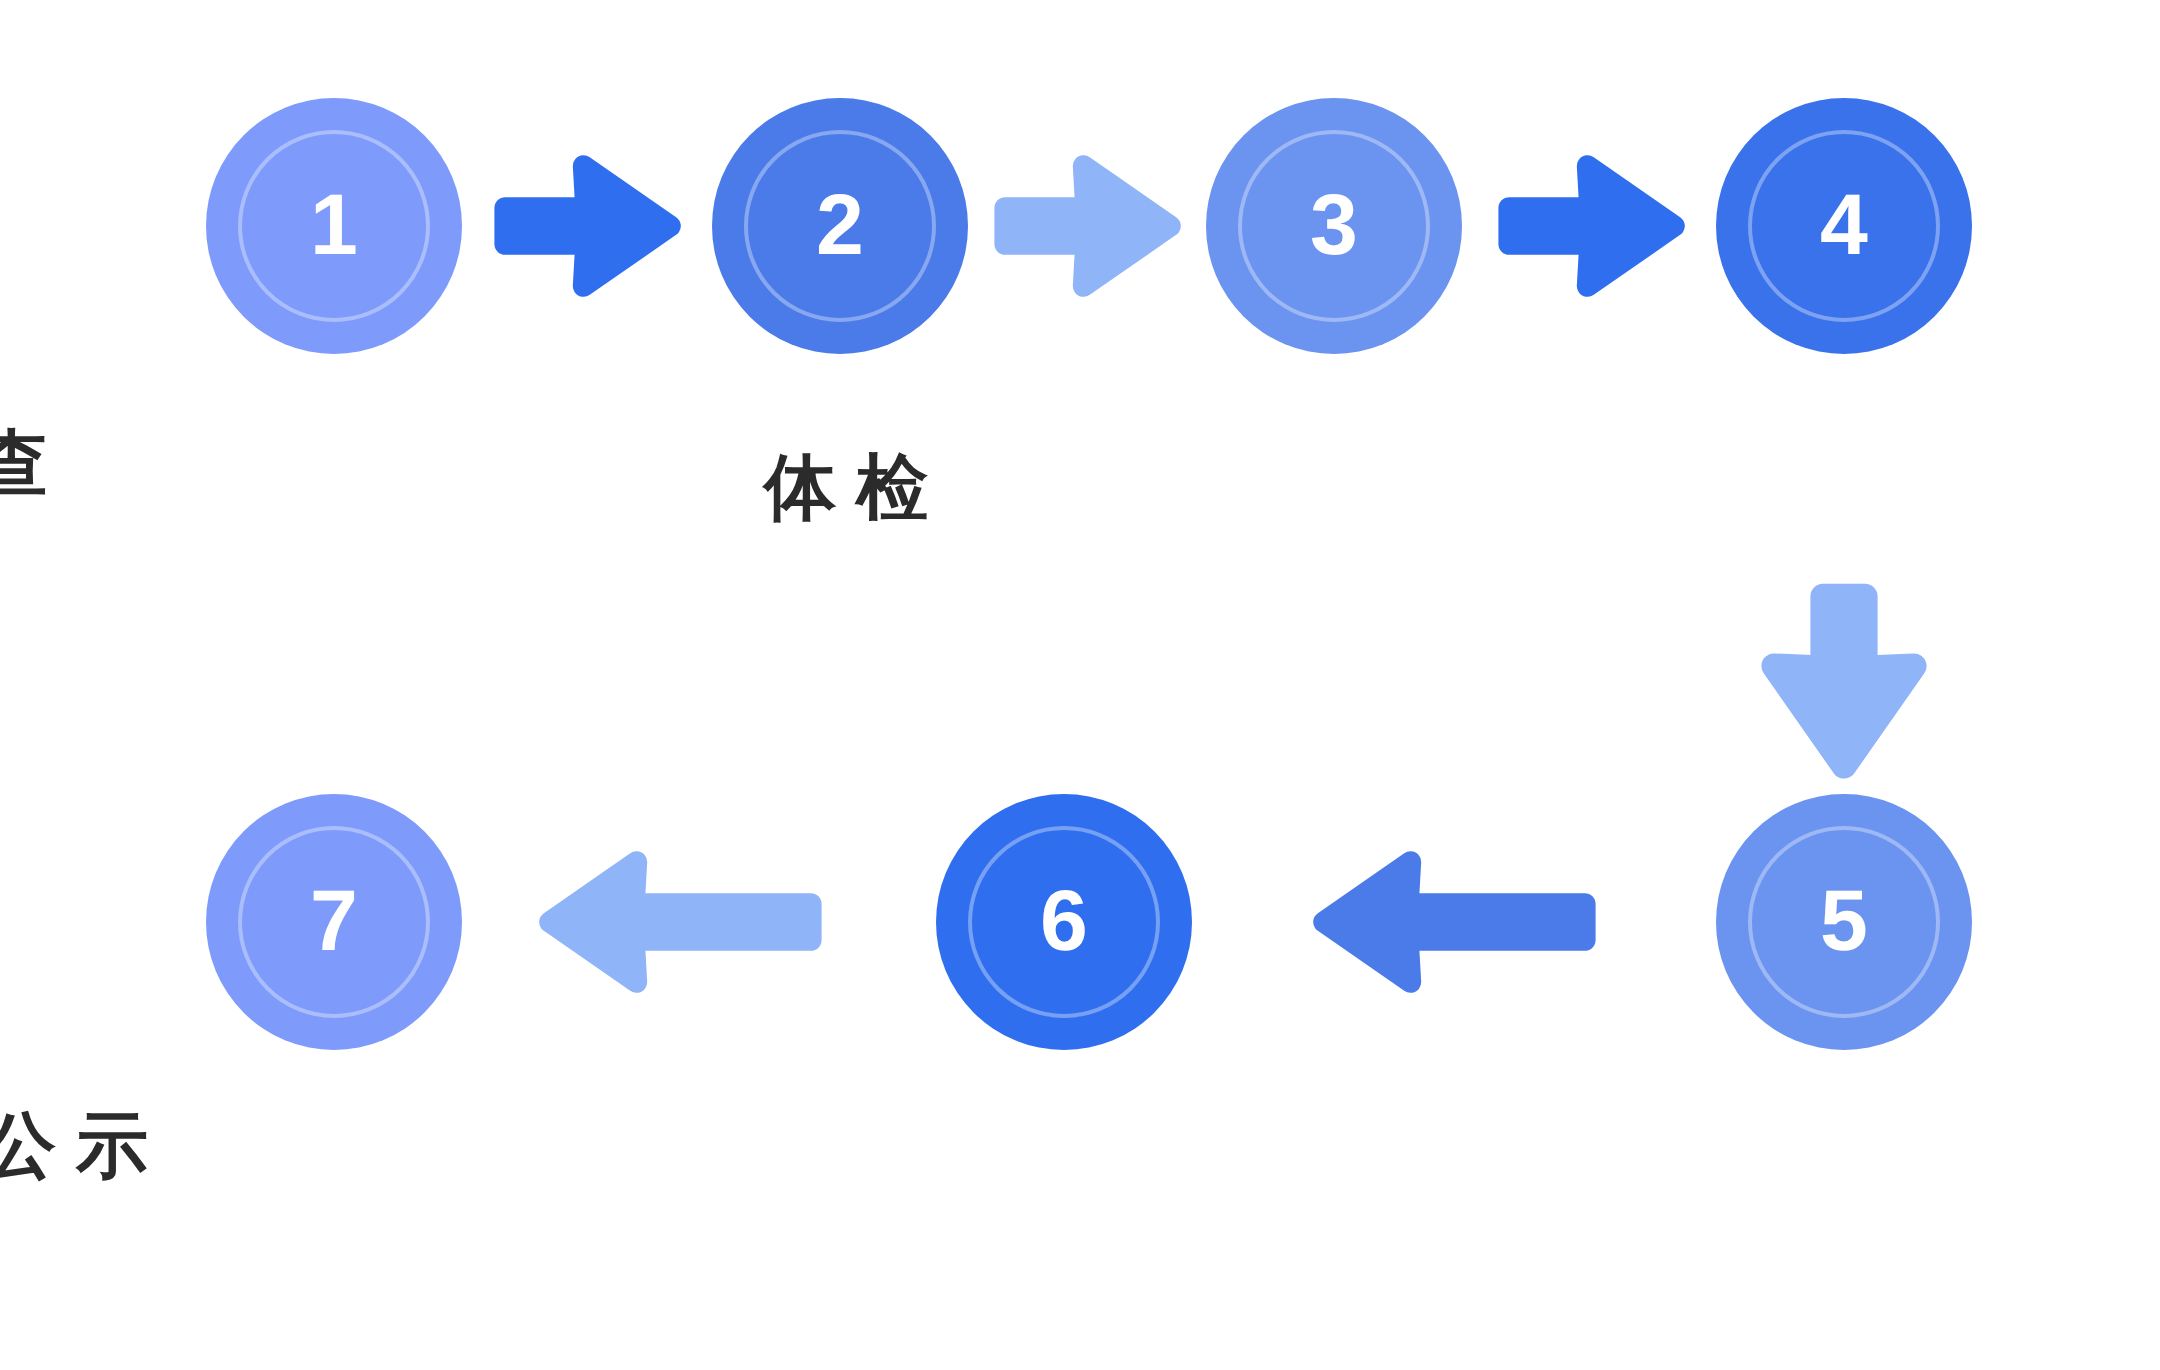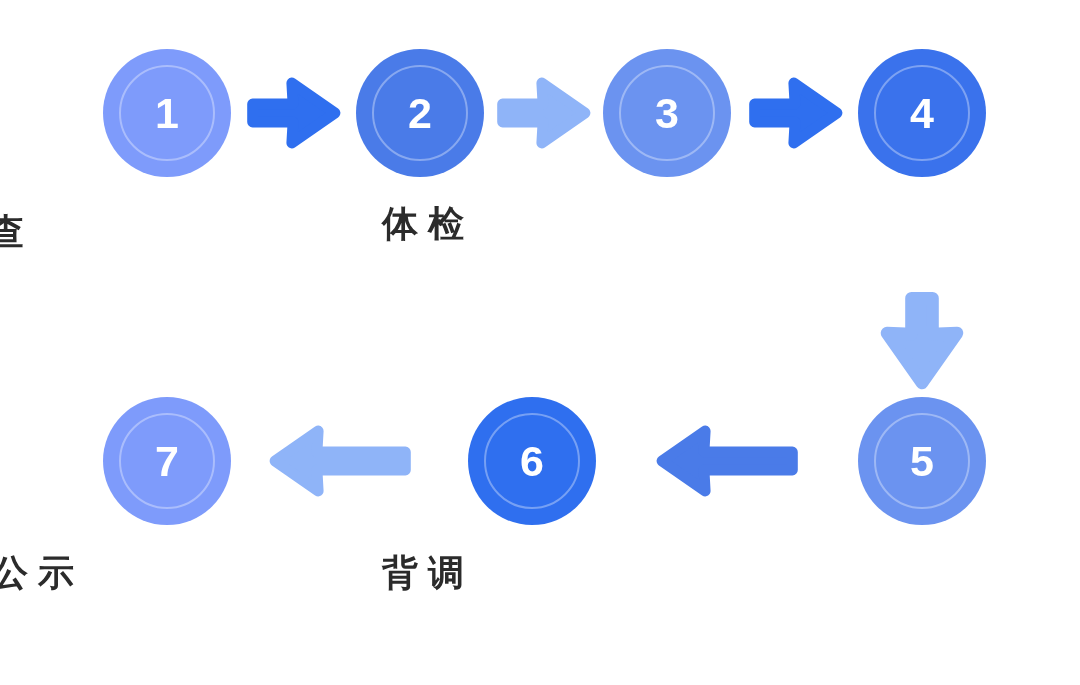--- a/index.html
+++ b/index.html
@@ -134,28 +134,27 @@
         <div class="step-ring" style="border-color: rgba(255, 255, 255, 0.34);"></div>
         <span class="step-number">3</span>
       </div>
     </div>
     <div class="step-node" style="left: 858px; top: 49px;">
       <div class="step-circle" style="background: rgb(58, 114, 236);">
         <div class="step-ring" style="border-color: rgba(255, 255, 255, 0.34);"></div>
         <span class="step-number">4</span>
       </div>
     </div>
-    <div class="step-label" style="color: rgb(43, 43, 43); left: 382px; top: 204px; width: auto; text-align: right;">体 检</div>
+    <div class="step-label" style="color: rgb(43, 43, 43); left: 382px; top: 224px; width: auto; text-align: right;">体 检</div>
     <div class="step-node" style="left: 858px; top: 397px;">
       <div class="step-circle" style="background: rgb(107, 147, 240);">
         <div class="step-ring" style="border-color: rgba(255, 255, 255, 0.34);"></div>
         <span class="step-number">5</span>
       </div>
     </div>
-    <div class="step-label" style="color: rgb(43, 43, 43); left: 382px; top: 553px; width: auto;">背 调</div>
     <div class="step-node" style="left: 468px; top: 397px;">
       <div class="step-circle" style="background: rgb(47, 111, 239);">
         <div class="step-ring" style="border-color: rgba(255, 255, 255, 0.34);"></div>
         <span class="step-number">6</span>
       </div>
     </div>
     <div class="step-label" style="color: rgb(43, 43, 43); left: -8px; top: 553px; width: auto;">公 示</div>
     <div class="step-node" style="left: 103px; top: 397px;">
       <div class="step-circle" style="background: rgb(126, 155, 251);">
         <div class="step-ring" style="border-color: rgba(255, 255, 255, 0.34);"></div>

